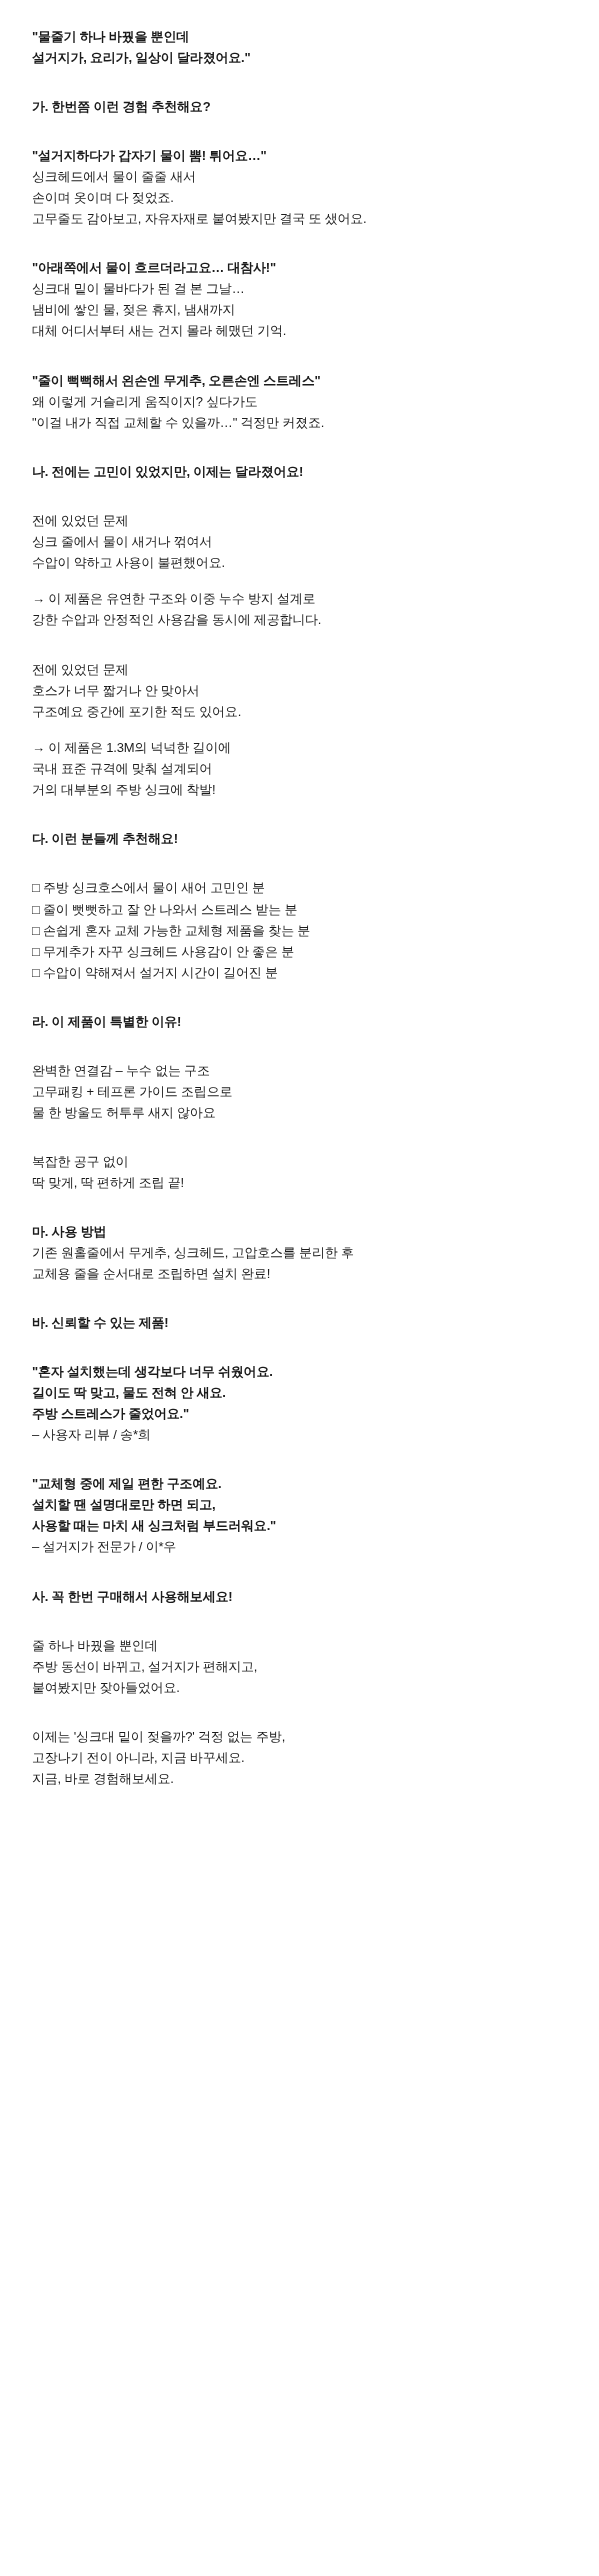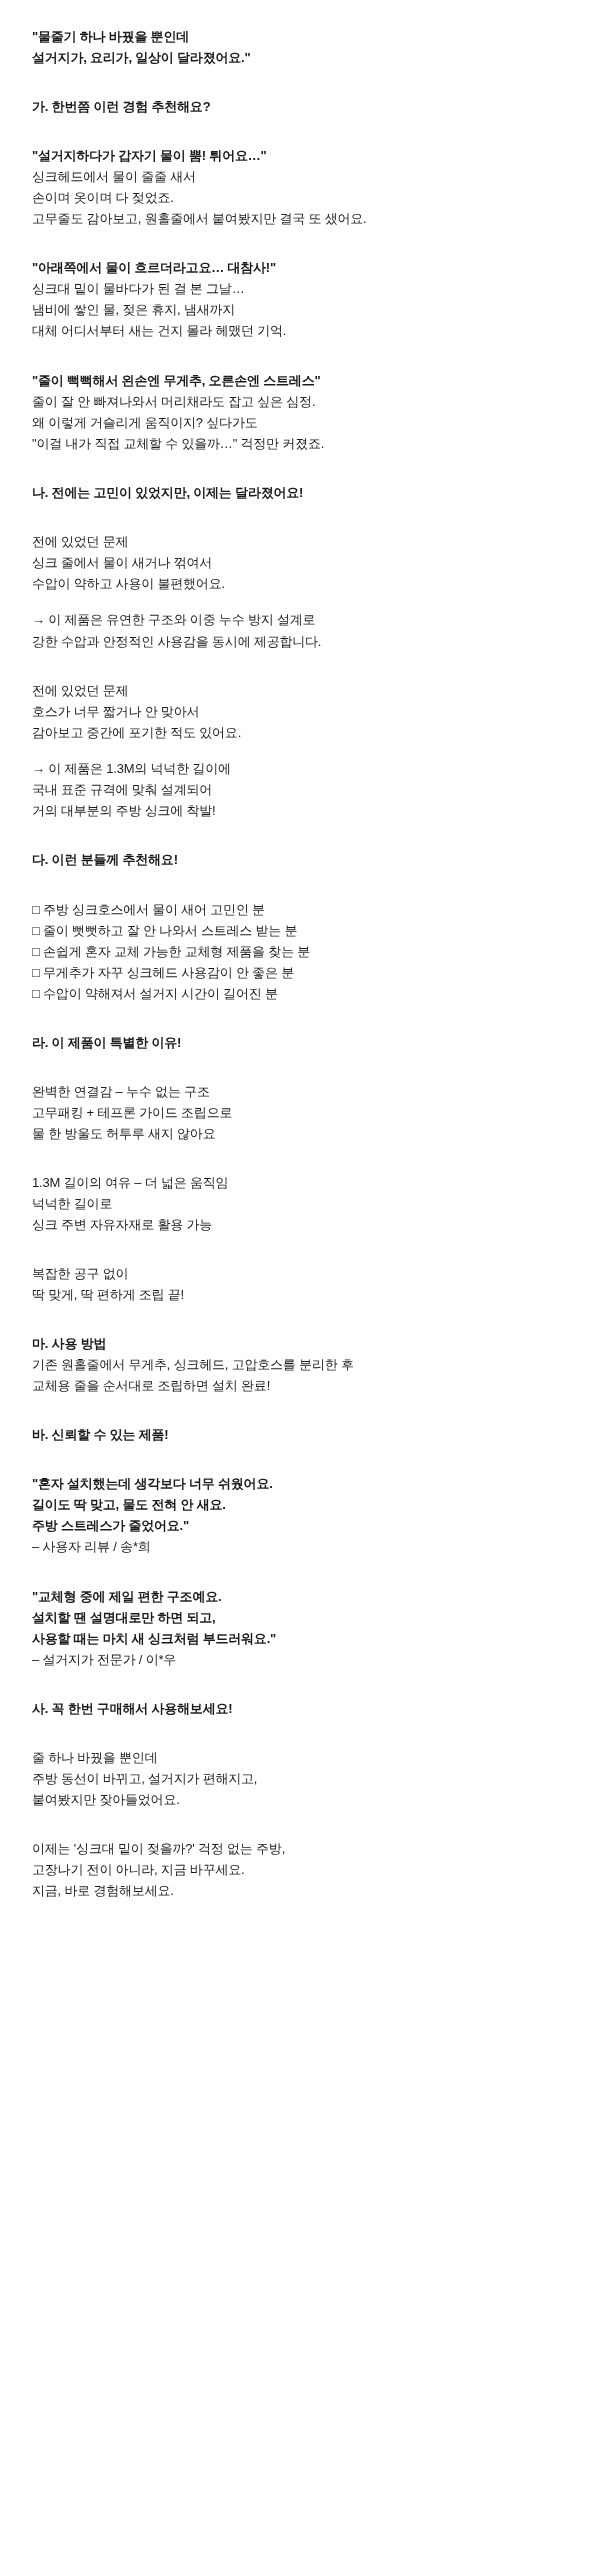--- a/index.html
+++ b/index.html
@@ -49,50 +49,49 @@
         <div class="line bold">"물줄기 하나 바꿨을 뿐인데</div>
         <div class="line bold">설거지가, 요리가, 일상이 달라졌어요."</div>
       </div>
       <div class="block gap-lg">
         <div class="line bold">가. 한번쯤 이런 경험 추천해요?</div>
       </div>
       <div class="block gap-lg">
         <div class="line bold">"설거지하다가 갑자기 물이 뿜! 튀어요…"</div>
         <div class="line">싱크헤드에서 물이 줄줄 새서</div>
         <div class="line">손이며 옷이며 다 젖었죠.</div>
-        <div class="line">고무줄도 감아보고, 원홀줄에서 붙여봤지만 결국 또 샜어요.</div>
+        <div class="line">고무줄도 감아보고, 자유자재로 붙여봤지만 결국 또 샜어요.</div>
       </div>
       <div class="block gap-lg">
         <div class="line bold">"아래쪽에서 물이 흐르더라고요… 대참사!"</div>
         <div class="line">싱크대 밑이 물바다가 된 걸 본 그날…</div>
         <div class="line">냄비에 쌓인 물, 젖은 휴지, 냄새까지</div>
         <div class="line">대체 어디서부터 새는 건지 몰라 헤맸던 기억.</div>
       </div>
       <div class="block gap-lg">
         <div class="line bold">"줄이 뻑뻑해서 왼손엔 무게추, 오른손엔 스트레스"</div>
-        <div class="line">줄이 잘 안 빠져나와서 머리채라도 잡고 싶은 심정.</div>
         <div class="line">왜 이렇게 거슬리게 움직이지? 싶다가도</div>
         <div class="line">"이걸 내가 직접 교체할 수 있을까…" 걱정만 커졌죠.</div>
       </div>
       <div class="block gap-lg">
         <div class="line bold">나. 전에는 고민이 있었지만, 이제는 달라졌어요!</div>
       </div>
       <div class="block gap-sm">
         <div class="line">전에 있었던 문제</div>
         <div class="line">싱크 줄에서 물이 새거나 꺾여서</div>
         <div class="line">수압이 약하고 사용이 불편했어요.</div>
       </div>
       <div class="block gap-lg">
         <div class="line">→ 이 제품은 유연한 구조와 이중 누수 방지 설계로</div>
         <div class="line">강한 수압과 안정적인 사용감을 동시에 제공합니다.</div>
       </div>
       <div class="block gap-sm">
         <div class="line">전에 있었던 문제</div>
         <div class="line">호스가 너무 짧거나 안 맞아서</div>
-        <div class="line">감아보고 중간에 포기한 적도 있어요.</div>
+        <div class="line">구조예요 중간에 포기한 적도 있어요.</div>
       </div>
       <div class="block gap-lg">
         <div class="line">→ 이 제품은 1.3M의 넉넉한 길이에</div>
         <div class="line">국내 표준 규격에 맞춰 설계되어</div>
         <div class="line">거의 대부분의 주방 싱크에 착발!</div>
       </div>
       <div class="block gap-lg">
         <div class="line bold">다. 이런 분들께 추천해요!</div>
       </div>
       <div class="block gap-lg">
@@ -102,25 +101,20 @@
         <div class="line">□ 무게추가 자꾸 싱크헤드 사용감이 안 좋은 분</div>
         <div class="line">□ 수압이 약해져서 설거지 시간이 길어진 분</div>
       </div>
       <div class="block gap-lg">
         <div class="line bold">라. 이 제품이 특별한 이유!</div>
       </div>
       <div class="block gap-lg">
         <div class="line">완벽한 연결감 – 누수 없는 구조</div>
         <div class="line">고무패킹 + 테프론 가이드 조립으로</div>
         <div class="line">물 한 방울도 허투루 새지 않아요</div>
-      </div>
-      <div class="block gap-lg">
-        <div class="line">1.3M 길이의 여유 – 더 넓은 움직임</div>
-        <div class="line">넉넉한 길이로</div>
-        <div class="line">싱크 주변 자유자재로 활용 가능</div>
       </div>
       <div class="block gap-lg">
         <div class="line">복잡한 공구 없이</div>
         <div class="line">딱 맞게, 딱 편하게 조립 끝!</div>
       </div>
       <div class="block gap-lg">
         <div class="line bold">마. 사용 방법</div>
         <div class="line">기존 원홀줄에서 무게추, 싱크헤드, 고압호스를 분리한 후</div>
         <div class="line">교체용 줄을 순서대로 조립하면 설치 완료!</div>
       </div>

